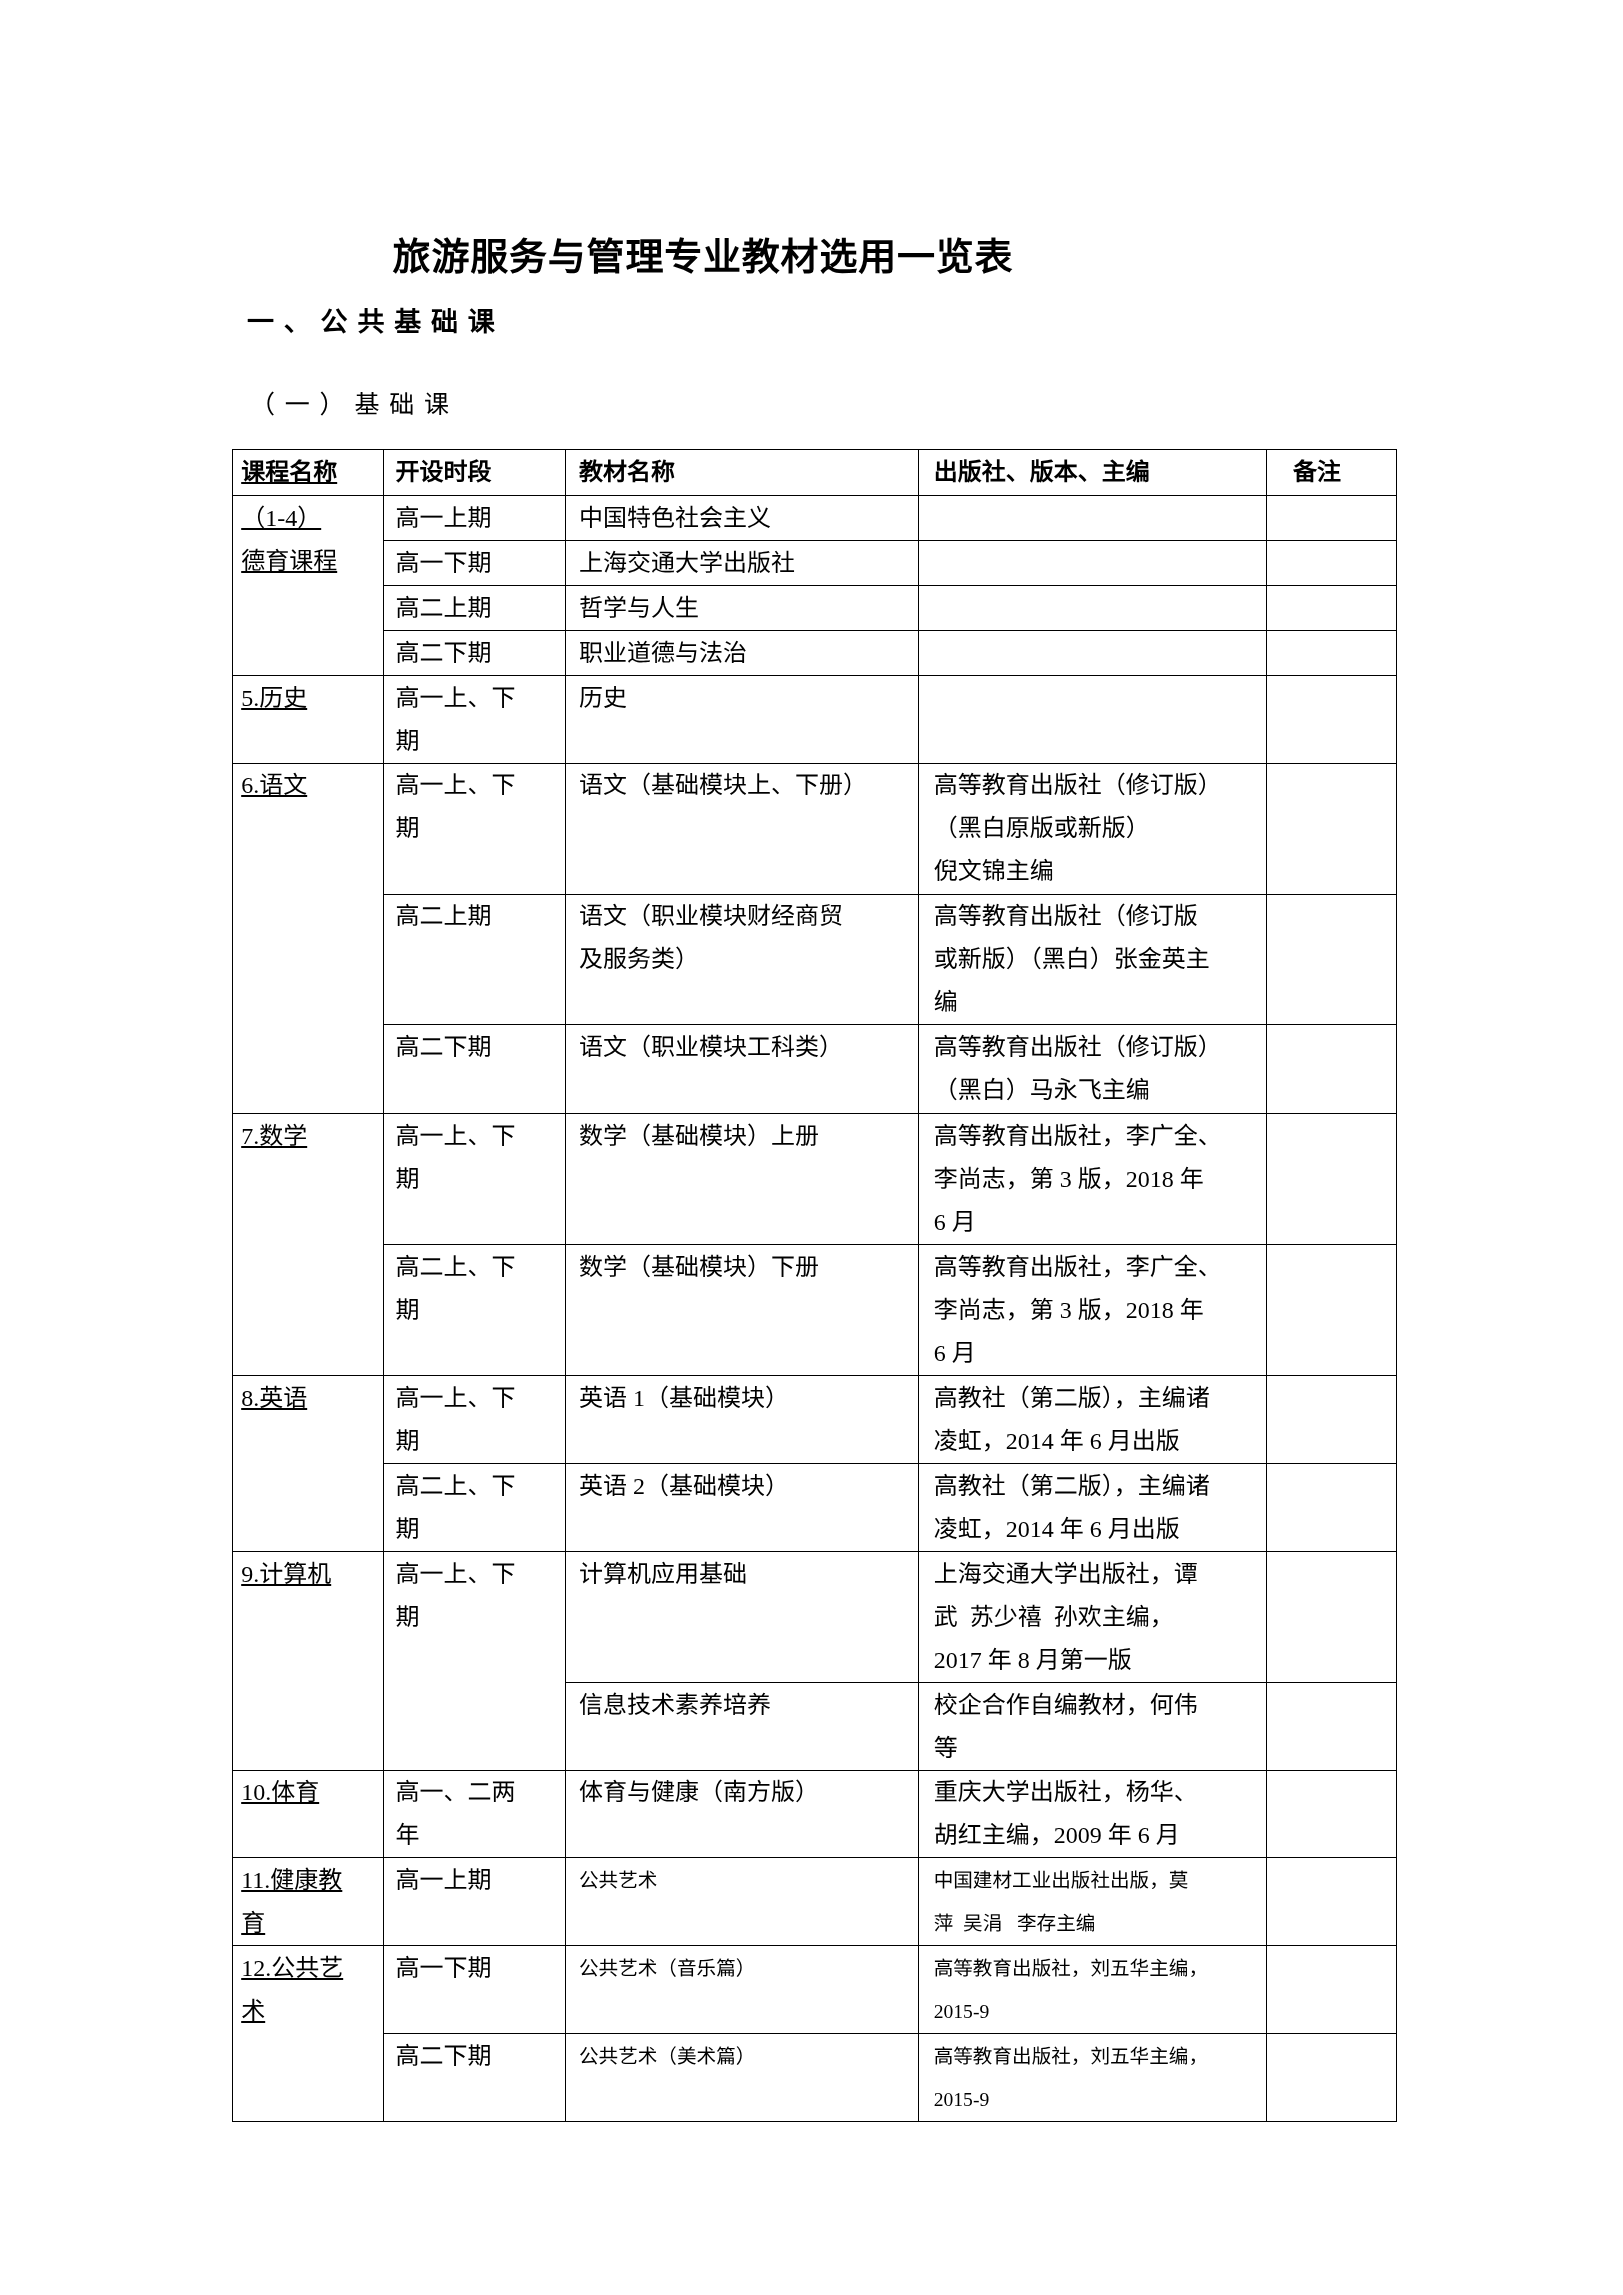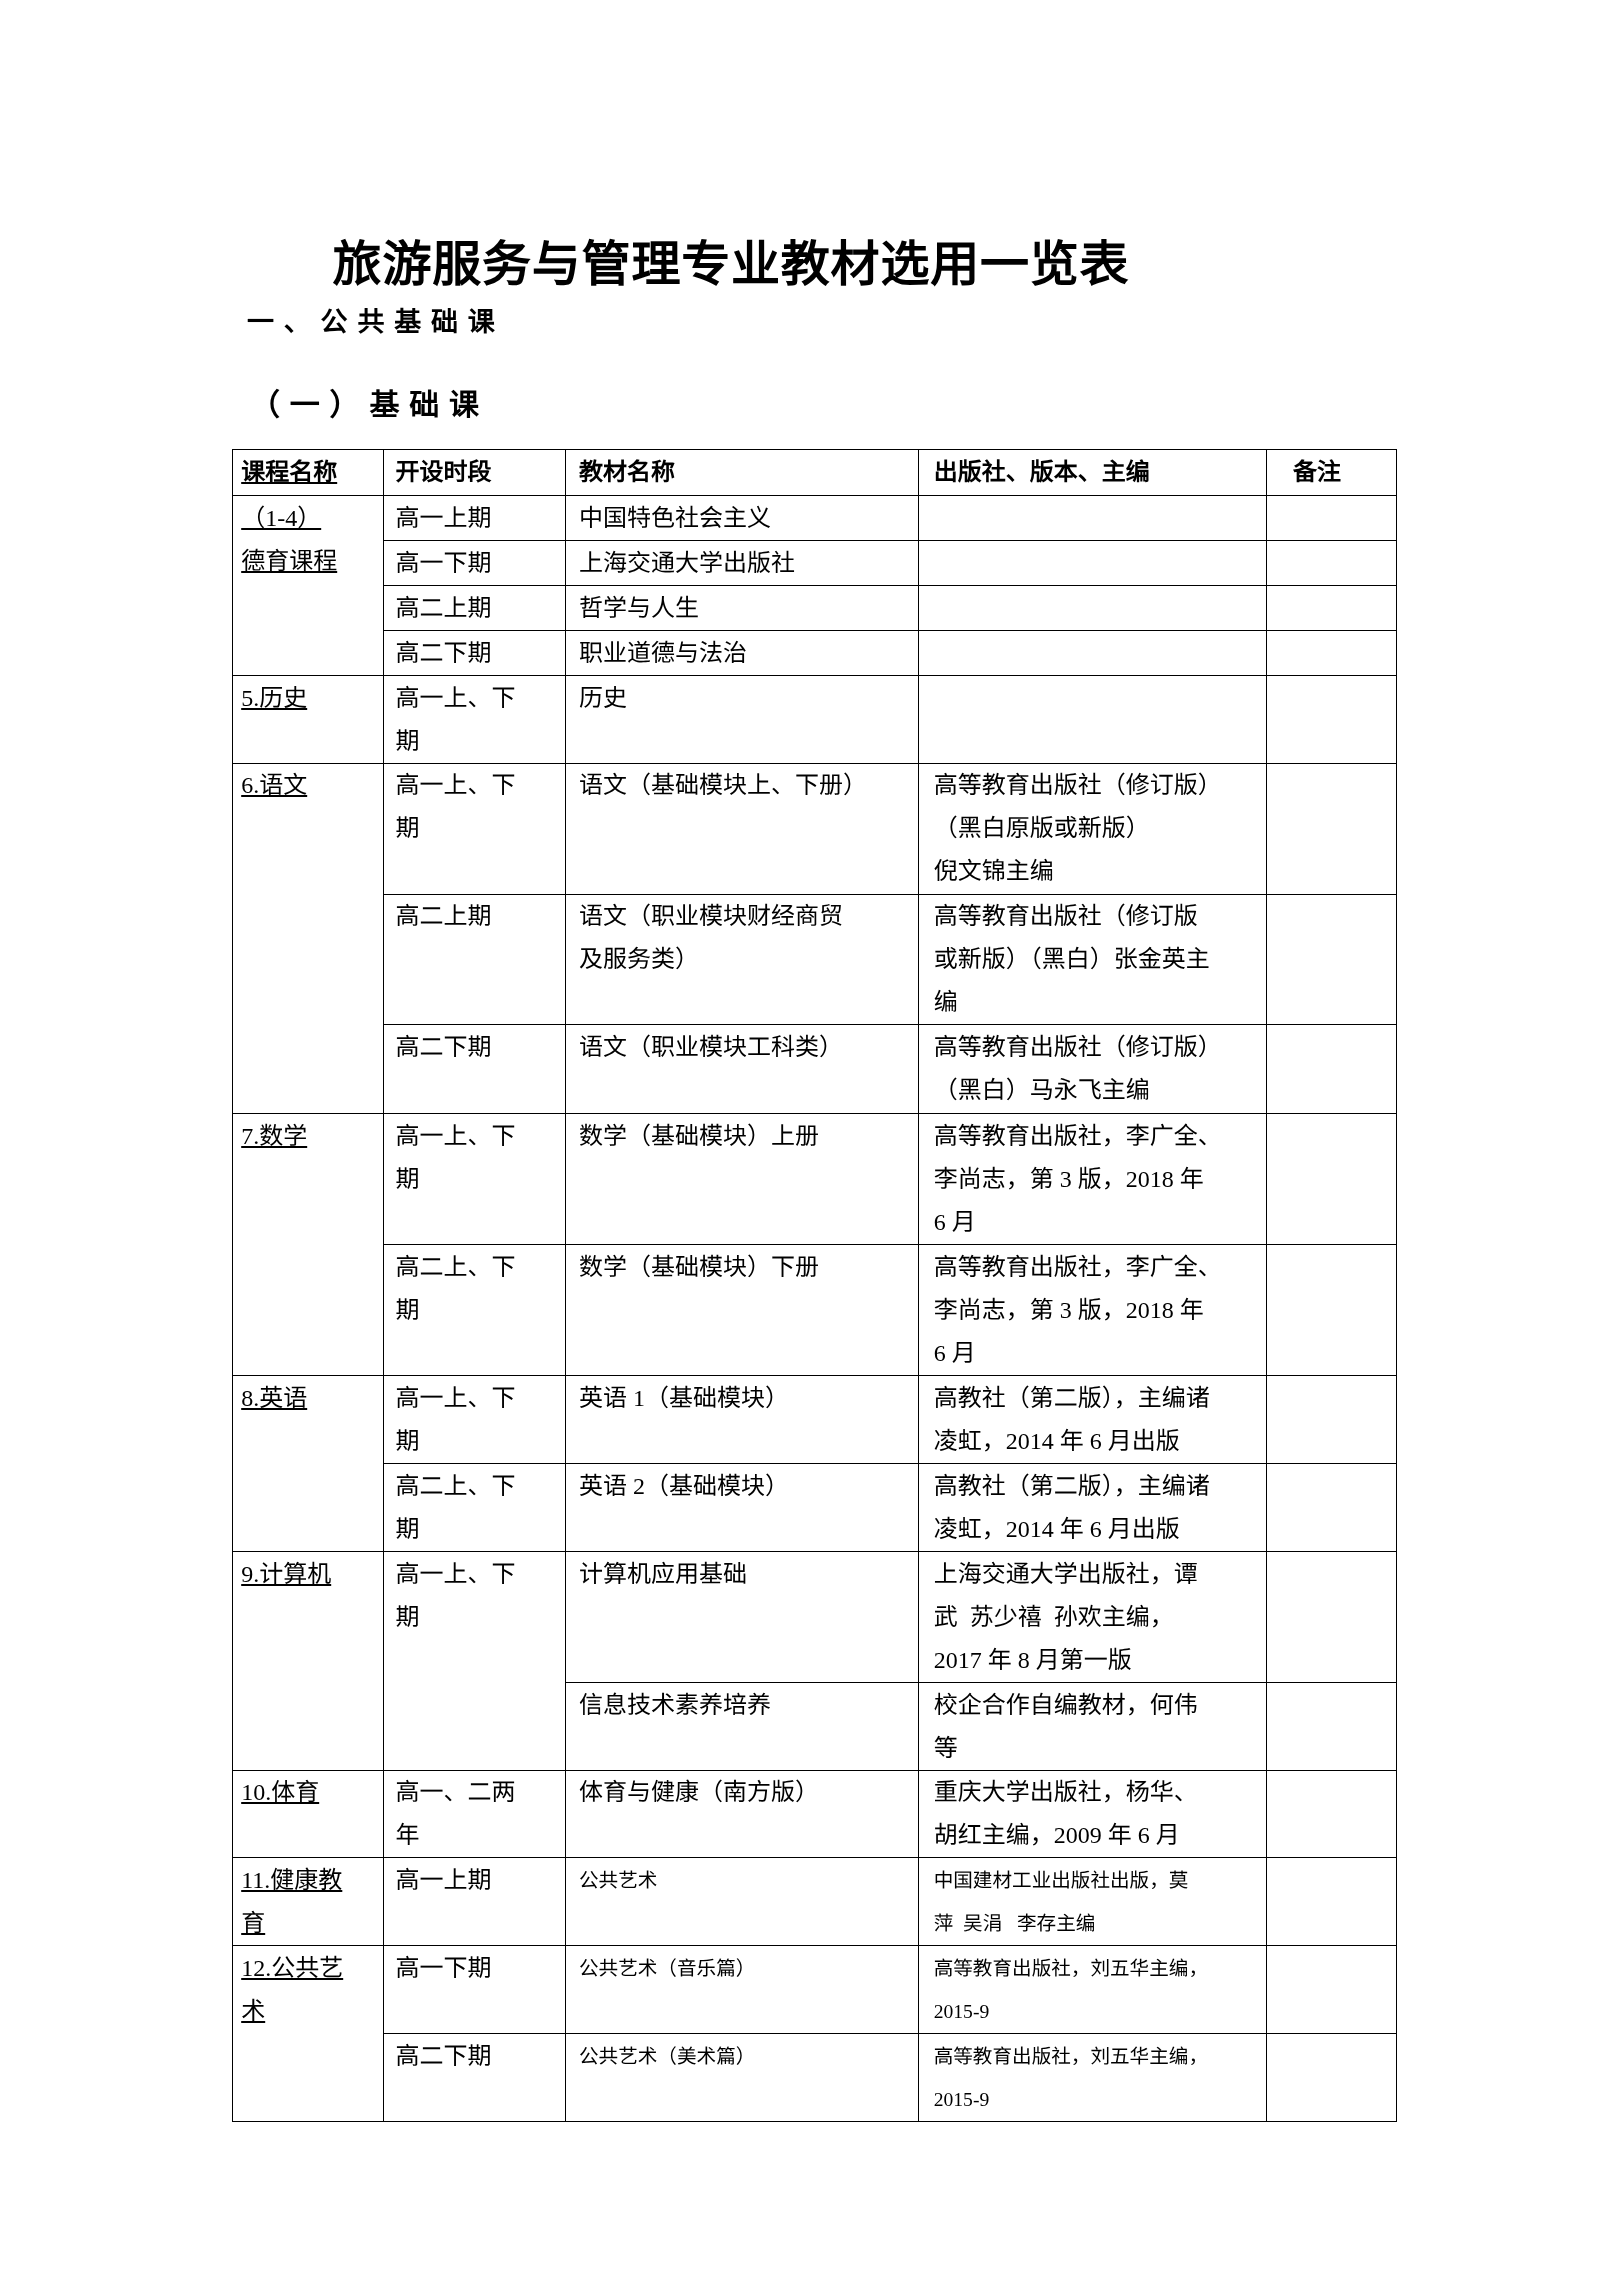--- a/index.html
+++ b/index.html
@@ -14,41 +14,40 @@
     font-family: "Liberation Serif", "DejaVu Serif", serif;
     color: #000000;
     overflow: hidden;
   }
   .doc-title {
     position: absolute;
     top: 206px;
     left: 0;
     width: 1406px;
     text-align: center;
-    font-size: 49px;
+    font-size: 38px;
     font-weight: bold;
     line-height: 52px;
     letter-spacing: 0.8px;
-    padding-left: 28px;
   }
   .sec-heading {
     position: absolute;
     left: 247px;
     top: 299px;
     font-size: 27px;
     font-weight: bold;
     letter-spacing: 9.8px;
     line-height: 46px;
   }
   .subsec-heading {
     position: absolute;
     left: 250px;
     top: 380px;
-    font-size: 30px;
-    font-weight: bold;
+    font-size: 25px;
+    font-weight: normal;
     letter-spacing: 9.8px;
     line-height: 49px;
   }
   table.textbook-table {
     position: absolute;
     left: 232px;
     top: 449px;
     width: 1165px;
     border-collapse: collapse;
     table-layout: fixed;

